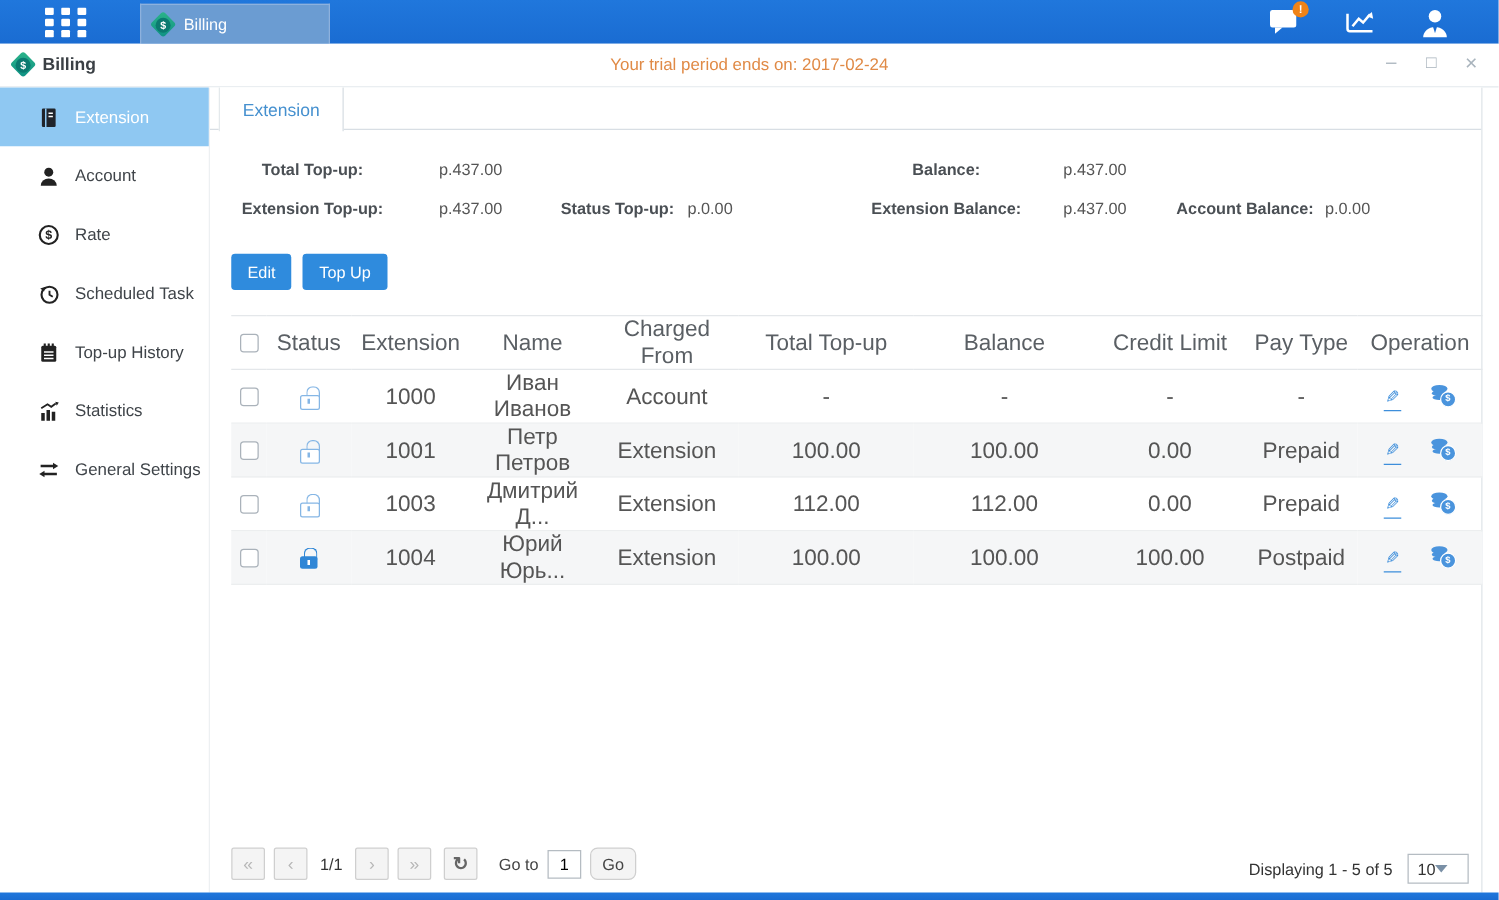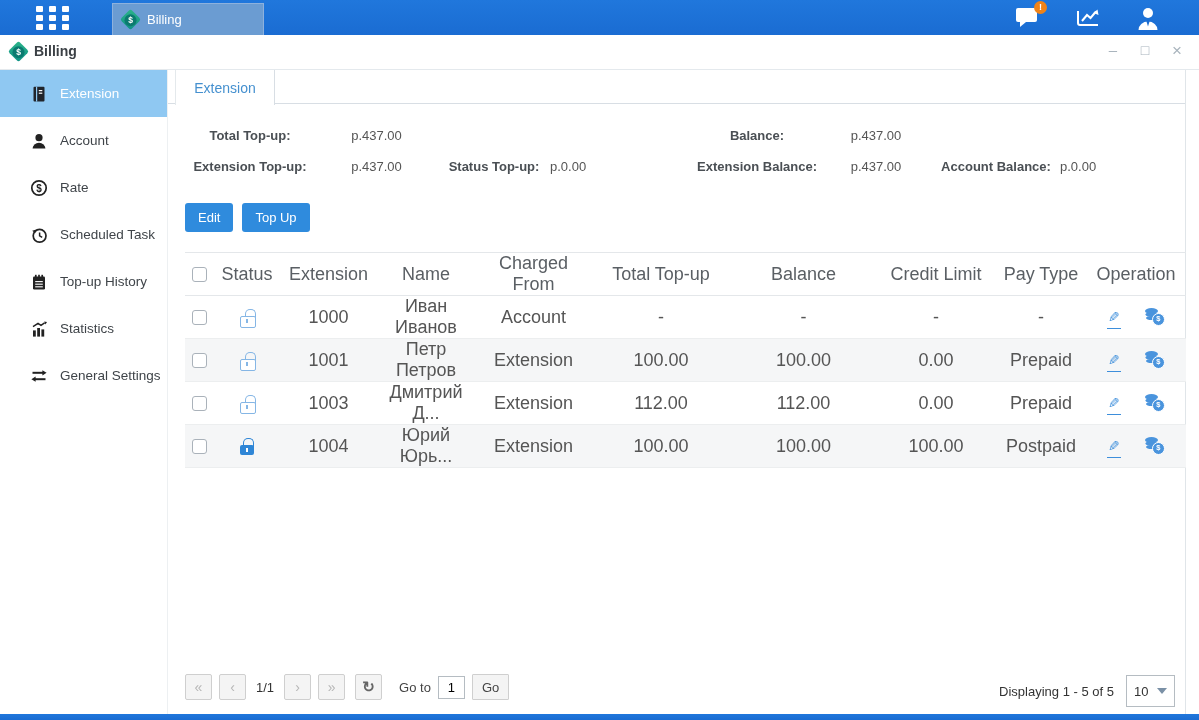--- a/index.html
+++ b/index.html
@@ -122,24 +122,24 @@
           font-size:14px; margin-right:7px; cursor:pointer; }
   .pbtn.refresh { color:#666; font-size:15px; margin-left:3px; }
   .ic-first::before { content:"\00AB"; } .ic-prev::before { content:"\2039"; }
   .ic-next::before { content:"\203A"; } .ic-last::before { content:"\00BB"; }
   .ic-refresh::before { content:"\21BB"; font-weight:bold; }
   .page-ind { margin:0 10px 0 3px; color:#333; }
   .goto-label { margin-left:10px; }
   .goto-input { width:27px; height:23px; border:1px solid #b5bcc2; text-align:center;
                 font-size:13px; margin:0 7px; font-family:inherit; }
   .go-btn { height:26px; padding:0 9px; background:#f4f4f4; border:1px solid #cfcfcf;
-            border-radius:1px; font-size:13px; color:#444; cursor:pointer; font-family:inherit; }
+            border-radius:6px; font-size:13px; color:#444; cursor:pointer; font-family:inherit; }
   .pager-right { margin-left:auto; display:flex; align-items:center; gap:12px; color:#333;margin-top:8px; }
-  .pagesize { width:49px; height:32px; border:1px solid #b5bcc2; display:flex; align-items:center;
-              justify-content:space-between; padding:8px 7px; cursor:pointer; background:#fff; }
+  .pagesize { width:49px; height:24px; border:1px solid #b5bcc2; display:flex; align-items:center;
+              padding:8px 7px; cursor:pointer; background:#fff; }
   .caret { width:0; height:0; border-left:5px solid transparent; border-right:5px solid transparent;
            border-top:6px solid #7a90a6; }
 
   #bottomstrip { position:absolute; bottom:0; left:0; right:0; height:6px;
                  background:linear-gradient(#2077dc,#1a6cd2); }
 </style>
 </head>
 <body>
 
 <div id="stage">
@@ -189,20 +189,21 @@
     </div>
   </div>
 
   <div id="titlebar">
     <div class="win-title">
       <span class="diamond">
           <i></i>
         </span>
       <span>Billing</span>
     </div>
+    <div class="trial">Your trial period ends on: 2017-02-24</div>
     <div class="win-controls">
       <span class="wc wc-min"></span>
       <span class="wc wc-max"></span>
       <span class="wc wc-close"></span>
     </div>
   </div>
 
   <div id="sidebar">
     <div class="side-item active">
       <svg width="18" height="18" viewBox="0 0 18 18">

